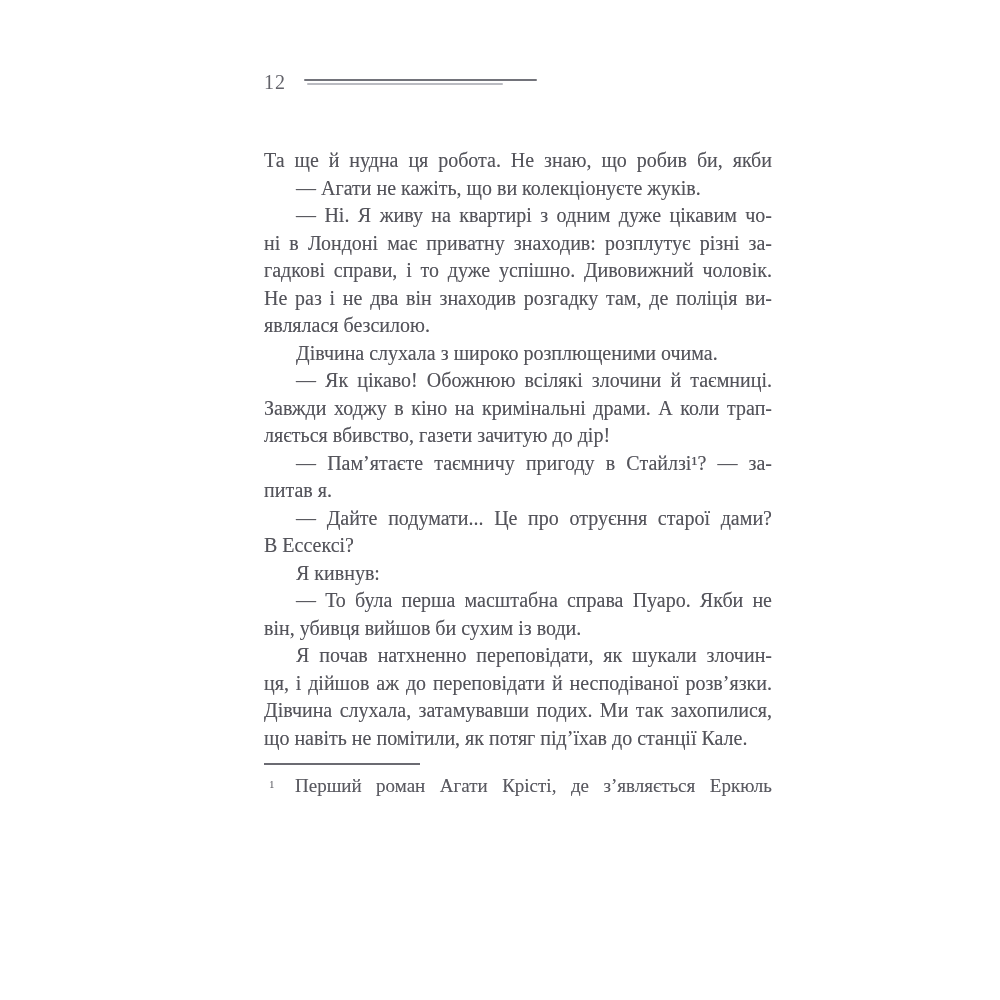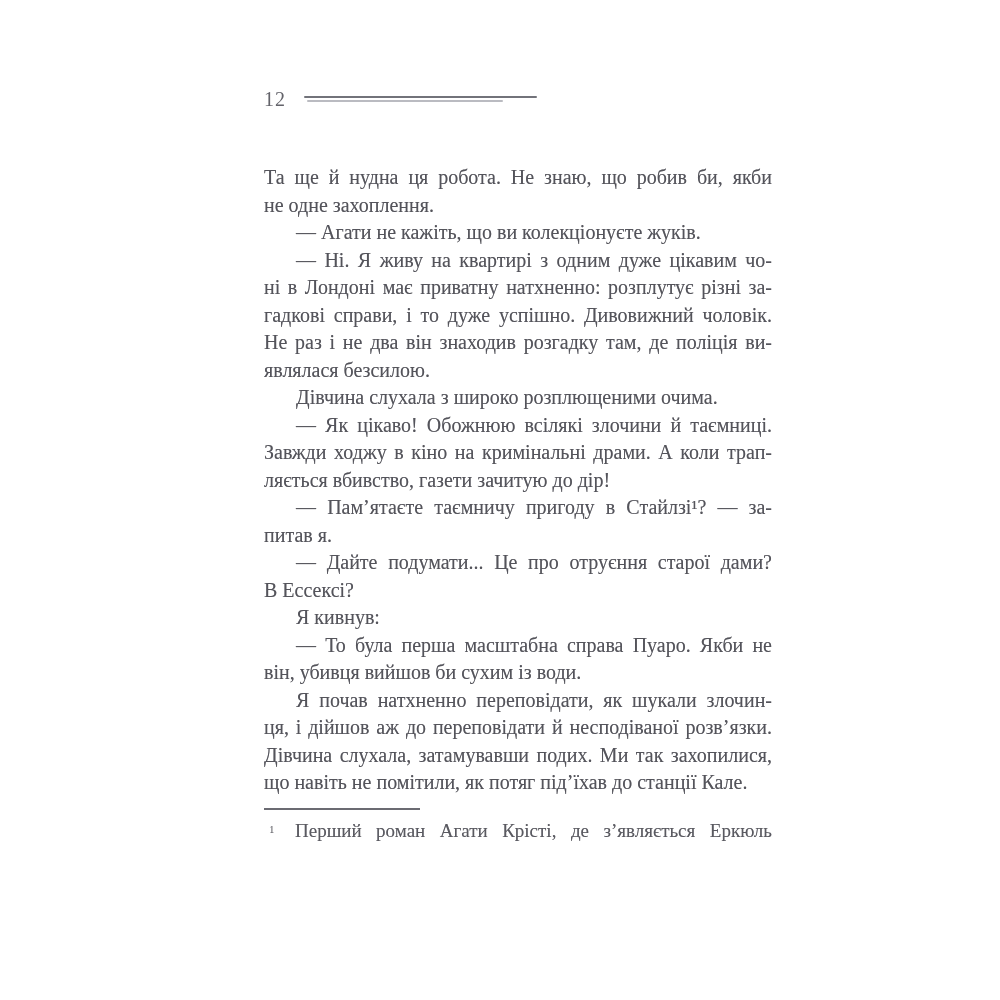--- a/index.html
+++ b/index.html
@@ -9,21 +9,21 @@
     font-family: "Liberation Serif", "DejaVu Serif", serif;
     overflow: hidden;
   }
   .book-page {
     position: relative;
     width: 1000px; height: 1000px;
     background: #ffffff;
   }
   .content {
     position: absolute;
-    left: 264px; top: 88px;
+    left: 264px; top: 71px;
     width: 508px;
     color: #54545b;
   }
   
   .header {
     display: flex;
     align-items: flex-start;
     height: 24px;
   }
   .page-num {
@@ -105,24 +105,23 @@
     <div class="header">
       <span class="page-num">12</span>
       <span class="rule">
         <span class="rule-top"></span>
         <span class="rule-bottom"></span>
       </span>
     </div>
 
     <div class="body-text">
       <div class="ln just">Та ще й нудна ця робота. Не знаю, що робив би, якби</div>
-      <div class="ln">не одне захоплення.</div>
       <div class="ln ind">— Агати не кажіть, що ви колекціонуєте жуків.</div>
       <div class="ln ind just">— Ні. Я живу на квартирі з одним дуже цікавим чо-</div>
-      <div class="ln just">ні в Лондоні має приватну натхненно: розплутує різні за-</div>
+      <div class="ln just">ні в Лондоні має приватну знаходив: розплутує різні за-</div>
       <div class="ln just">гадкові справи, і то дуже успішно. Дивовижний чоловік.</div>
       <div class="ln just">Не раз і не два він знаходив розгадку там, де поліція ви-</div>
       <div class="ln">являлася безсилою.</div>
       <div class="ln ind">Дівчина слухала з широко розплющеними очима.</div>
       <div class="ln ind just">— Як цікаво! Обожнюю всілякі злочини й таємниці.</div>
       <div class="ln just">Завжди ходжу в кіно на кримінальні драми. А коли трап-</div>
       <div class="ln">ляється вбивство, газети зачитую до дір!</div>
       <div class="ln ind just">— Пам’ятаєте таємничу пригоду в Стайлзі¹? — за-</div>
       <div class="ln">питав я.</div>
       <div class="ln ind just">— Дайте подумати... Це про отруєння старої дами?</div>

